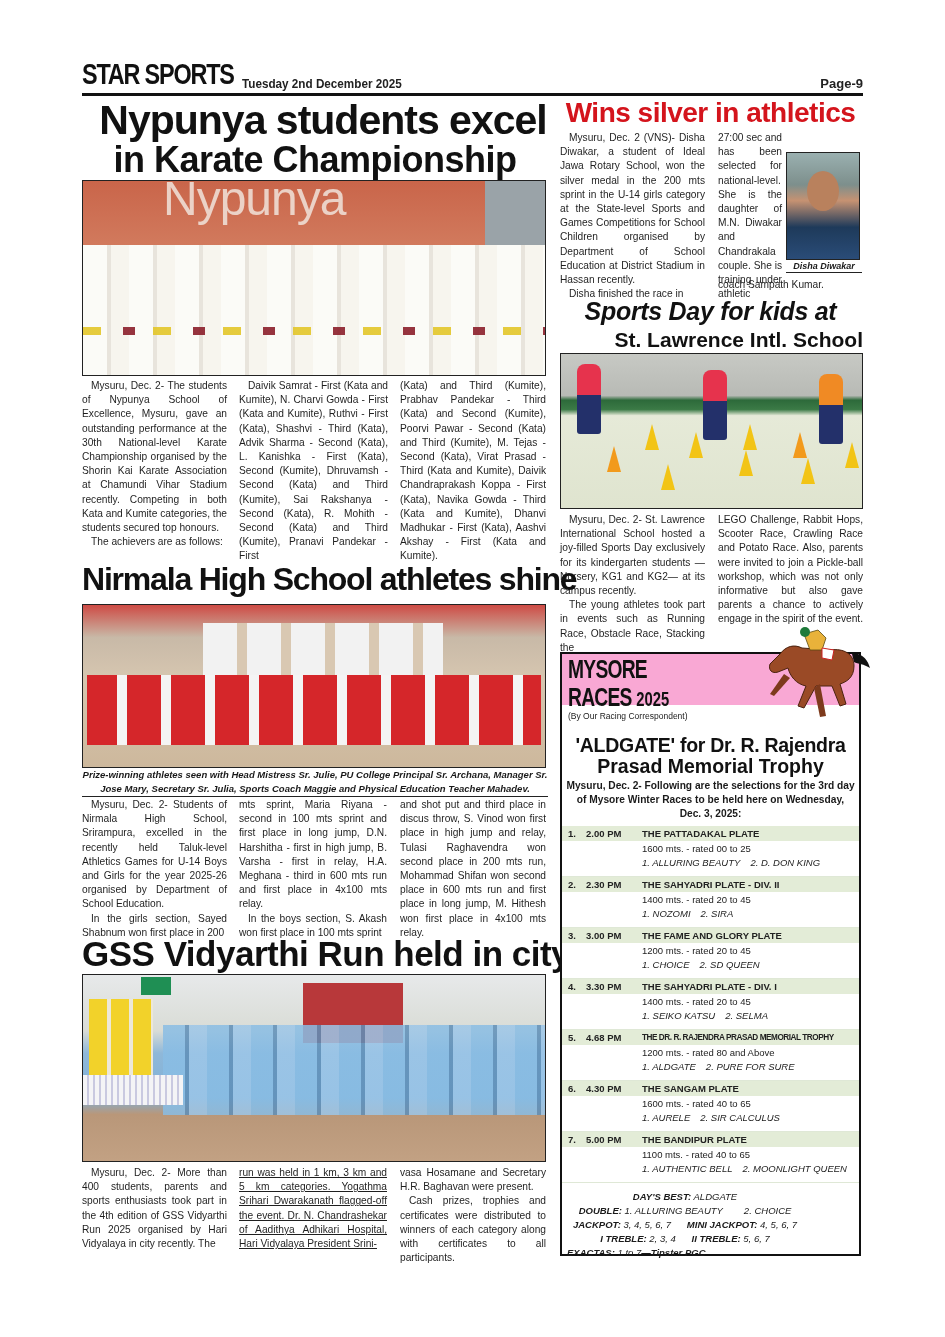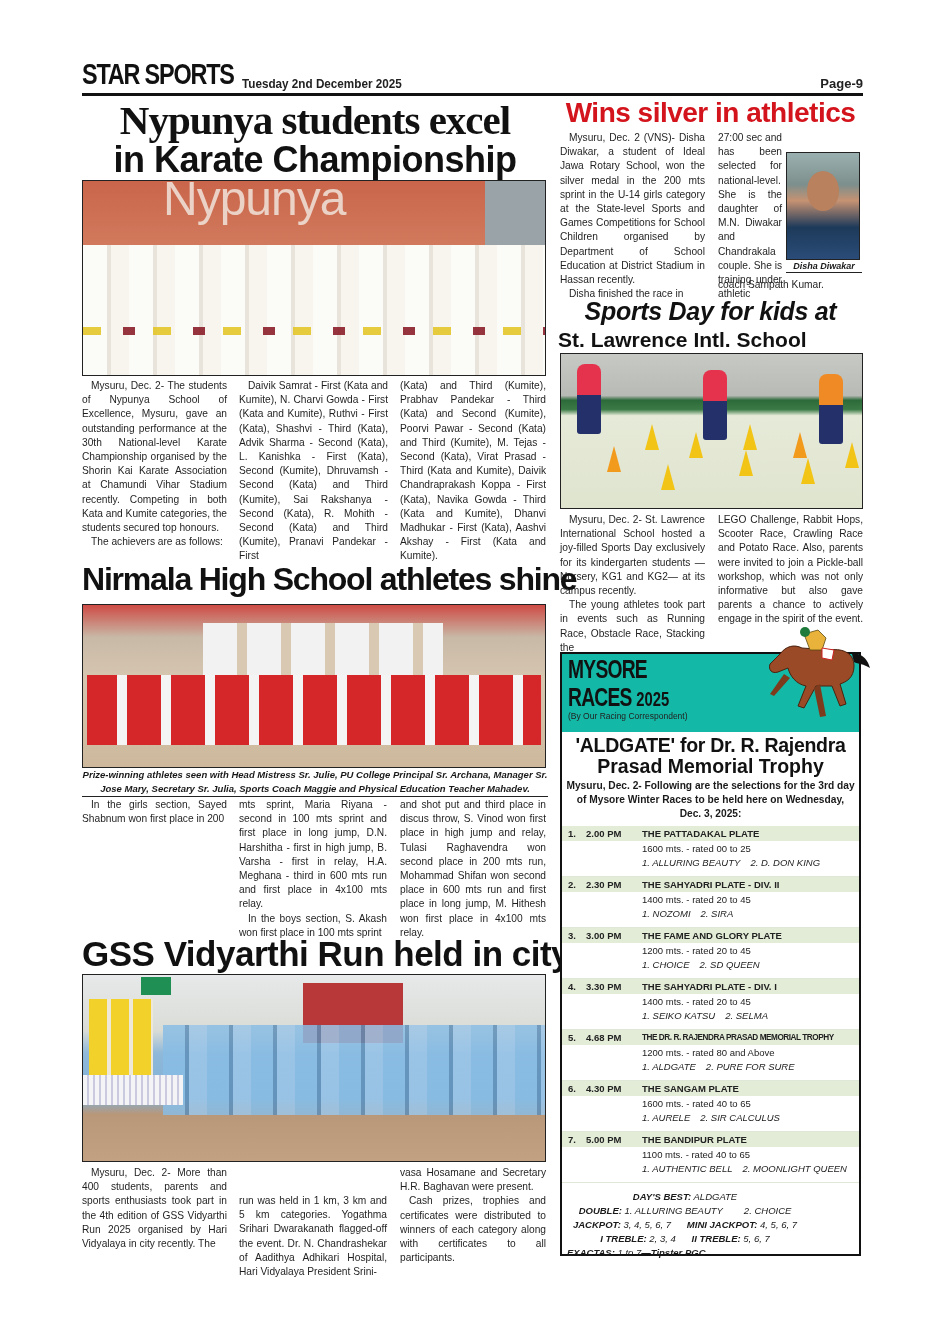--- a/index.html
+++ b/index.html
@@ -7,25 +7,25 @@
   .abs { position: absolute; }
 
   
   .mast-title { left: 82px; top: 58px; font-family: "Liberation Sans", sans-serif; font-weight: bold; font-size: 30px; letter-spacing: -1.5px; transform: scaleX(0.78); transform-origin: left top; line-height: 32px; color: #111; }
   .mast-date { left: 242px; top: 76px; font-size: 13px; font-weight: bold; color: #222; transform: scaleX(0.9); transform-origin: left top; }
   .mast-page { right: 82px; top: 76px; font-size: 13px; font-weight: bold; color: #222; }
   .mast-rule { left: 82px; top: 93px; width: 781px; height: 3px; background: #111; }
 
   
   .hl { font-weight: bold; line-height: 1; white-space: nowrap; }
-  .hl-nyp1 { left: 82px; top: 100px; width: 466px; text-align: center; font-size: 41px; letter-spacing: -1px; color: #111; font-family: Liberation Serif, serif; }
+  .hl-nyp1 { left: 90px; top: 100px; width: 466px; text-align: center; font-size: 41px; letter-spacing: -1px; color: #111; }
   .hl-nyp2 { left: 82px; top: 142px; width: 466px; text-align: center; font-size: 36px; letter-spacing: -0.5px; color: #111; }
   .hl-wins { left: 558px; top: 99px; width: 305px; text-align: center; font-size: 28px; color: #d4141c; letter-spacing: -0.5px; }
   .hl-spd1 { left: 558px; top: 299px; width: 305px; text-align: center; font-size: 25px; color: #111; letter-spacing: -0.3px; font-style: italic; }
-  .hl-spd2 { left: 558px; top: 329px; width: 305px; text-align: left; font-size: 21px; color: #111; }
+  .hl-spd2 { left: 558px; top: 329px; width: 305px; text-align: right; font-size: 21px; color: #111; }
   .hl-nirm { left: 82px; top: 563px; width: 466px; text-align: center; font-size: 32px; color: #111; letter-spacing: -1.2px; }
   .hl-gss { left: 82px; top: 936px; width: 466px; text-align: center; font-size: 35px; color: #111; letter-spacing: -0.5px; }
 
   
   .photo { border: 1px solid #222; box-sizing: border-box; overflow: hidden; }
   .photo-nyp { left: 82px; top: 180px; width: 464px; height: 196px; background: linear-gradient(180deg, #c9654a 0%, #d27b5e 35%, #e9e3dc 55%, #f4f1ec 100%); }
   .photo-nyp .wall { position:absolute; right:0; top:0; width:60px; height:120px; background:#9aa3a8; }
   .photo-nyp .brand { position:absolute; left:80px; top:-10px; font-size:48px; font-weight:normal; color:#f1e4dc; opacity:.85; letter-spacing:-1px; }
   .photo-nyp .kids { position:absolute; left:0; right:0; bottom:0; height:130px; background: repeating-linear-gradient(90deg, #fbfbf7 0 24px, #e8e4dc 24px 28px, #f7f5ee 28px 46px); }
   .photo-nyp .belts { position:absolute; left:0; right:0; bottom:40px; height:8px; background: repeating-linear-gradient(90deg, #e3c629 0 18px, transparent 18px 40px, #8b1e2a 40px 52px, transparent 52px 70px); opacity:.9; }
@@ -51,21 +51,21 @@
   .photo-gss .officials { position:absolute; left:6px; top:24px; width:64px; height:76px; background: repeating-linear-gradient(90deg, #f2d22a 0 18px, #ede8d8 18px 22px); }
   .photo-gss .stage { position:absolute; left:0; top:100px; width:100px; height:30px; background: repeating-linear-gradient(90deg, #f4f4f6 0 4px, #c9c9e0 4px 6px); }
 
   
   .col { font-size: 10.2px; line-height: 14.2px; text-align: justify; color: #1f1f1f; }
   .col p { margin: 0; text-indent: 9px; }
   .col p + p { margin-top: 0; }
 
   
   .races { left: 560px; top: 652px; width: 301px; height: 604px; border: 2px solid #111; box-sizing: border-box; background: #fff; }
-  .races-head { position:absolute; left:0; top:0; width:297px; height:78px; background: #14b8a6; }
+  .races-head { position:absolute; left:0; top:0; width:297px; height:51px; background: #f9a8d4; }
   .races-t1 { position:absolute; left:6px; top:2px; font-weight:bold; font-size:26px; line-height:26px; color:#111; transform:scaleX(0.74); transform-origin:left top; letter-spacing:-1px; }
   .races-t2 { position:absolute; left:6px; top:30px; font-weight:bold; font-size:26px; line-height:26px; color:#111; transform:scaleX(0.74); transform-origin:left top; letter-spacing:-1px; }
   .races-t2 .yr { font-size:20px; letter-spacing:0; }
   .races-by { position:absolute; left:6px; top:57px; font-size:8.5px; color:#222; }
   .horse { left: 760px; top: 624px; width: 110px; height: 96px; }
   .races-hl1 { position:absolute; left:0; width:297px; top:80px; text-align:center; font-size:19.5px; font-weight:bold; letter-spacing:-0.3px; color:#111; line-height:22px; }
   .races-hl2 { position:absolute; left:0; width:297px; top:101px; text-align:center; font-size:19.5px; font-weight:bold; color:#111; line-height:22px; }
   .races-intro { position:absolute; left:4px; width:289px; top:125px; text-align:center; font-size:10.2px; font-weight:bold; line-height:14px; color:#1a1a1a; }
   .race-list { position:absolute; left:0; top:172px; width:297px; }
   .race { height:50px; position:relative; border-bottom: 1px solid #dfe8d6; }
@@ -150,20 +150,21 @@
 </div>
 
 <div class="abs hl hl-nirm">Nirmala High School athletes shine</div>
 <div class="abs photo photo-nirm" title="Prize-winning athletes holding certificates">
   <div class="nuns"></div>
   <div class="row"></div>
 </div>
 <div class="abs nirm-cap">Prize-winning athletes seen with Head Mistress Sr. Julie, PU College Principal Sr. Archana, Manager Sr. Jose Mary, Secretary Sr. Julia, Sports Coach Maggie and Physical Education Teacher Mahadev.</div>
 <div class="abs nirm-rule"></div>
 <div class="abs col" style="left:82px; top:798px; width:145px;">
+  <p>Mysuru, Dec. 2- Students of Nirmala High School, Srirampura, excelled in the recently held Taluk-level Athletics Games for U-14 Boys and Girls for the year 2025-26 organised by Department of School Education.</p>
   <p>In the girls section, Sayed Shabnum won first place in 200</p>
 </div>
 <div class="abs col" style="left:239px; top:798px; width:148px;">
   <p style="text-indent:0">mts sprint, Maria Riyana - second in 100 mts sprint and first place in long jump, D.N. Harshitha - first in high jump, B. Varsha - first in relay, H.A. Meghana - third in 600 mts run and first place in 4x100 mts relay.</p>
   <p>In the boys section, S. Akash won first place in 100 mts sprint</p>
 </div>
 <div class="abs col" style="left:400px; top:798px; width:146px;">
   <p style="text-indent:0">and shot put and third place in discus throw, S. Vinod won first place in high jump and relay, Tulasi Raghavendra won second place in 200 mts run, Mohammad Shifan won second place in 600 mts run and first place in long jump, M. Hithesh won first place in 4x100 mts relay.</p>
 </div>
 
@@ -171,21 +172,21 @@
 <div class="abs photo photo-gss" title="Students starting the GSS Vidyarthi Run">
   <div class="shop"></div>
   <div class="crowd"></div>
   <div class="officials"></div>
   <div class="stage"></div>
   <div class="flag"></div>
 </div>
 <div class="abs col" style="left:82px; top:1166px; width:145px;">
   <p>Mysuru, Dec. 2- More than 400 students, parents and sports enthusiasts took part in the 4th edition of GSS Vidyarthi Run 2025 organised by Hari Vidyalaya in city recently. The</p>
 </div>
-<div class="abs col" style="left:239px; top:1194px; width:148px;">
+<div class="abs col" style="left:239px; top:1166px; width:148px;text-decoration:underline;">
   <p style="text-indent:0">run was held in 1 km, 3 km and 5 km categories. Yogathma Srihari Dwarakanath flagged-off the event. Dr. N. Chandrashekar of Aadithya Adhikari Hospital, Hari Vidyalaya President Srini-</p>
 </div>
 <div class="abs col" style="left:400px; top:1166px; width:146px;">
   <p style="text-indent:0">vasa Hosamane and Secretary H.R. Baghavan were present.</p>
   <p>Cash prizes, trophies and certificates were distributed to winners of each category along with certificates to all participants.</p>
 </div>
 
 <div class="abs races">
   <div class="races-head">
     <div class="races-t1">MYSORE</div>

